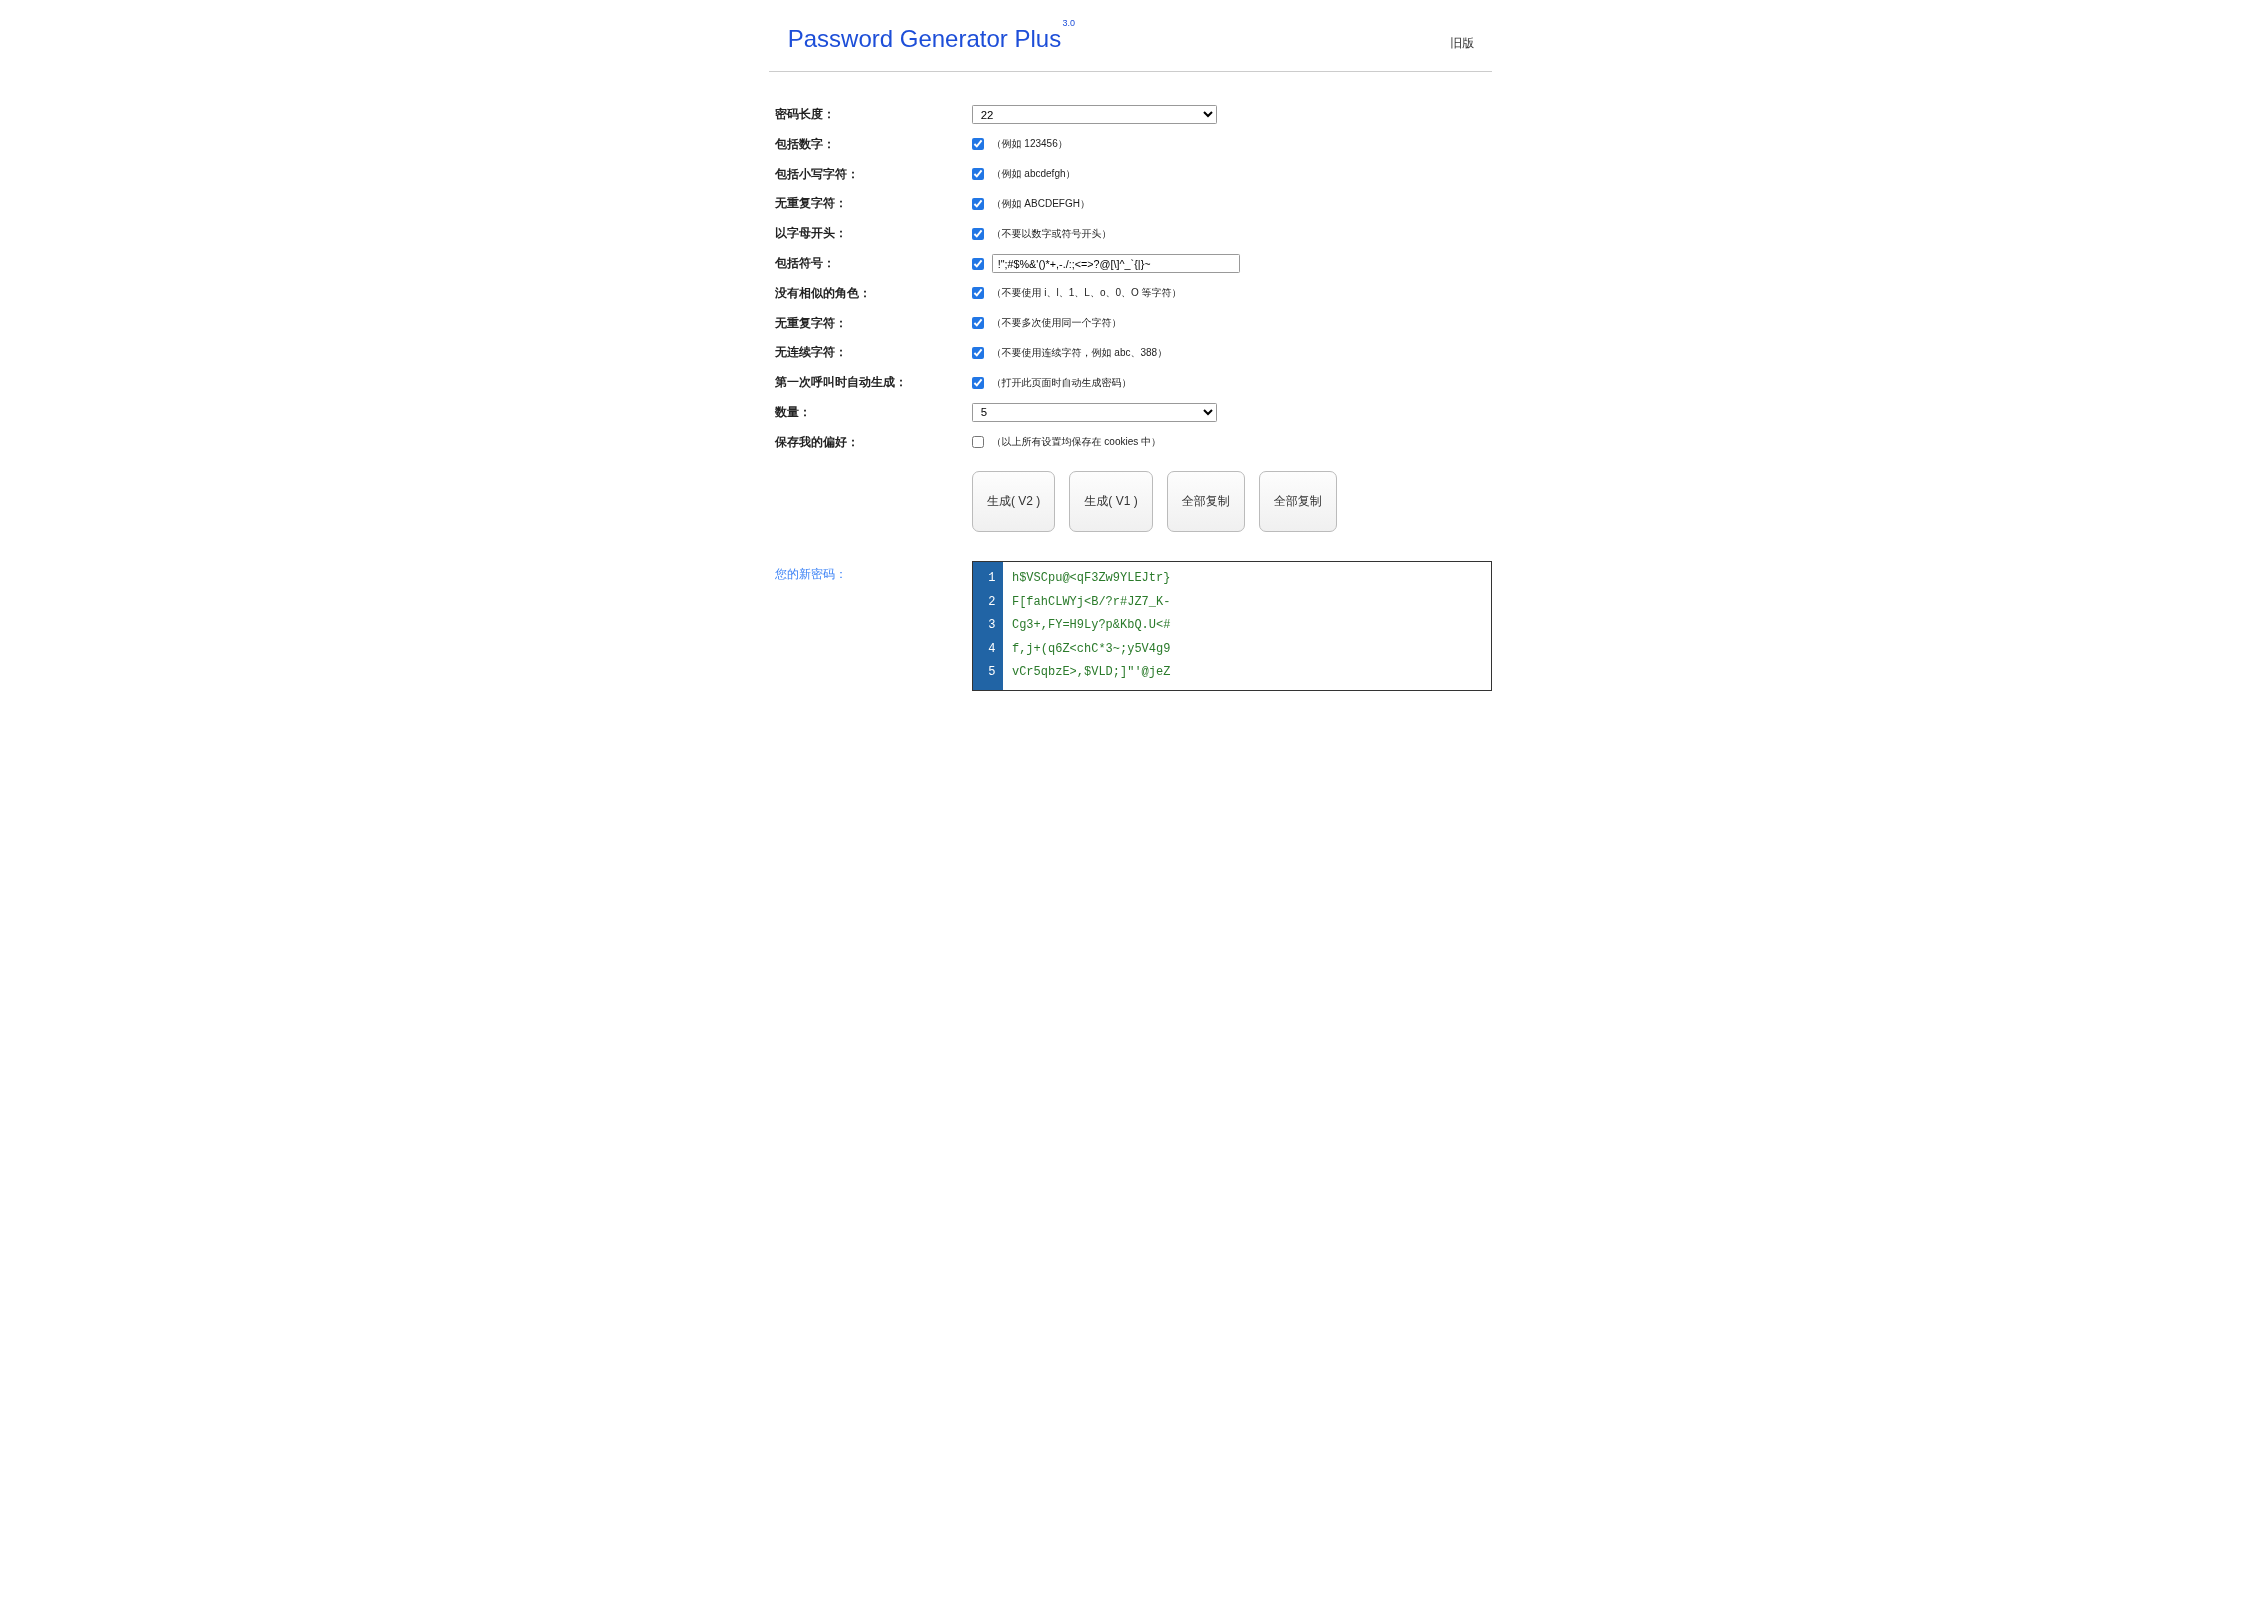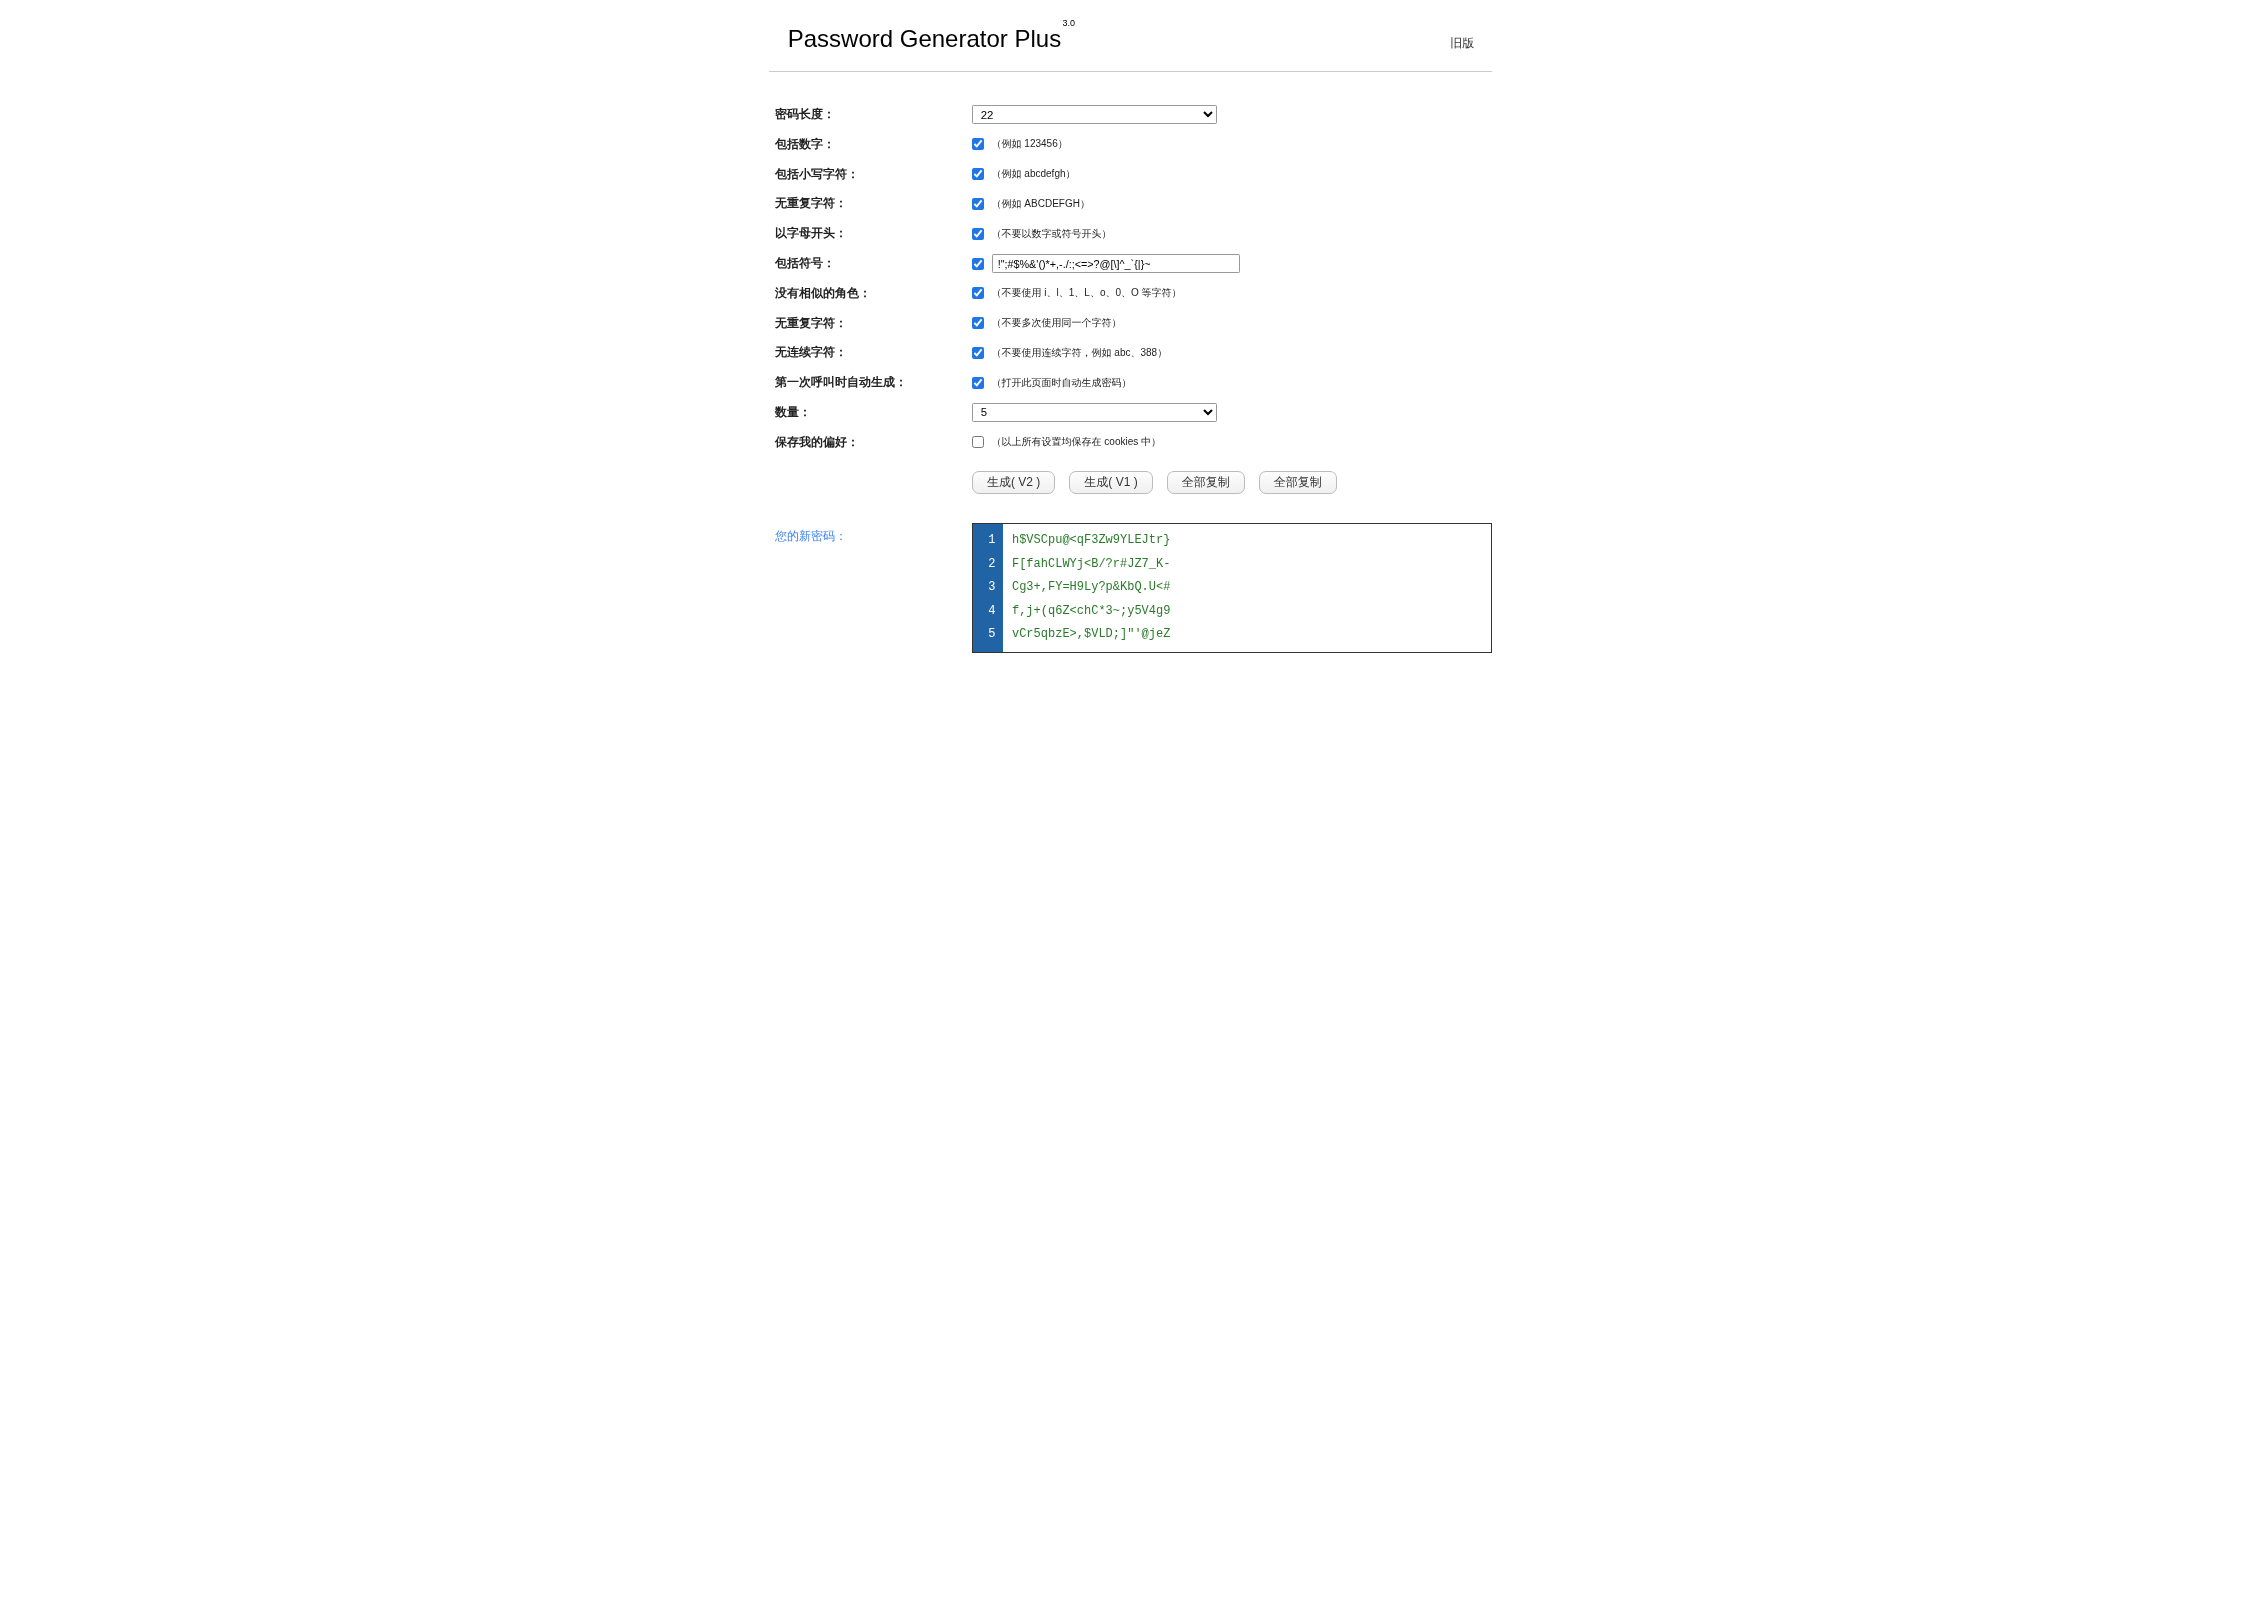--- a/index.html
+++ b/index.html
@@ -21,21 +21,21 @@
     }
     .header {
       display: flex;
       justify-content: space-between;
       align-items: baseline;
       padding: 12.7px 0 18px 19px;
     }
     .title {
       font-size: 24px;
       font-weight: 400;
-      color: #000000;
+      color: #1d4ed8;
       position: relative;
     }
     .title sup {
       font-size: 9px;
       font-weight: 400;
       position: relative;
       top: -12.7px;
       left: 1.3px;
     }
     .old-version {
@@ -99,21 +99,21 @@
       background: #fff;
     }
     .button-row {
       display: flex;
       gap: 14px;
       margin-top: 19px;
       margin-left: 197px;
       margin-bottom: 28.6px;
     }
     .btn {
-      padding: 2px 14px;
+      padding: 21px 14px;
       font-size: 12px;
       background: linear-gradient(#fdfdfd, #f0f0f0);
       border: 0.6px solid #bbb;
       border-radius: 7px;
       cursor: pointer;
       color: #333;
     }
     .result-row {
       display: flex;
       align-items: flex-start;

